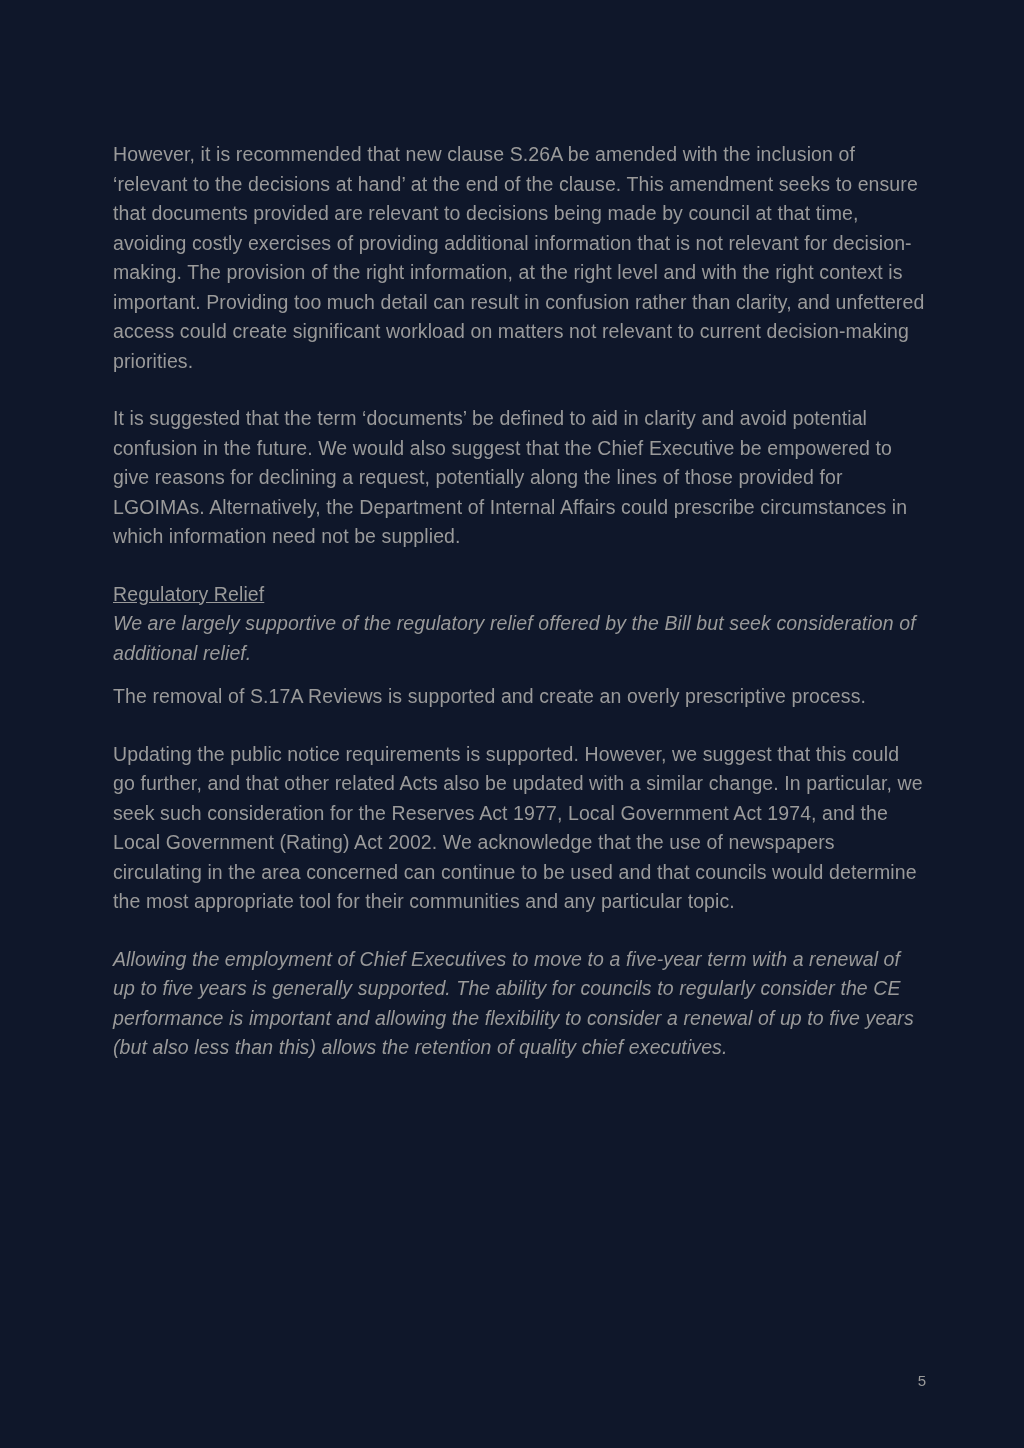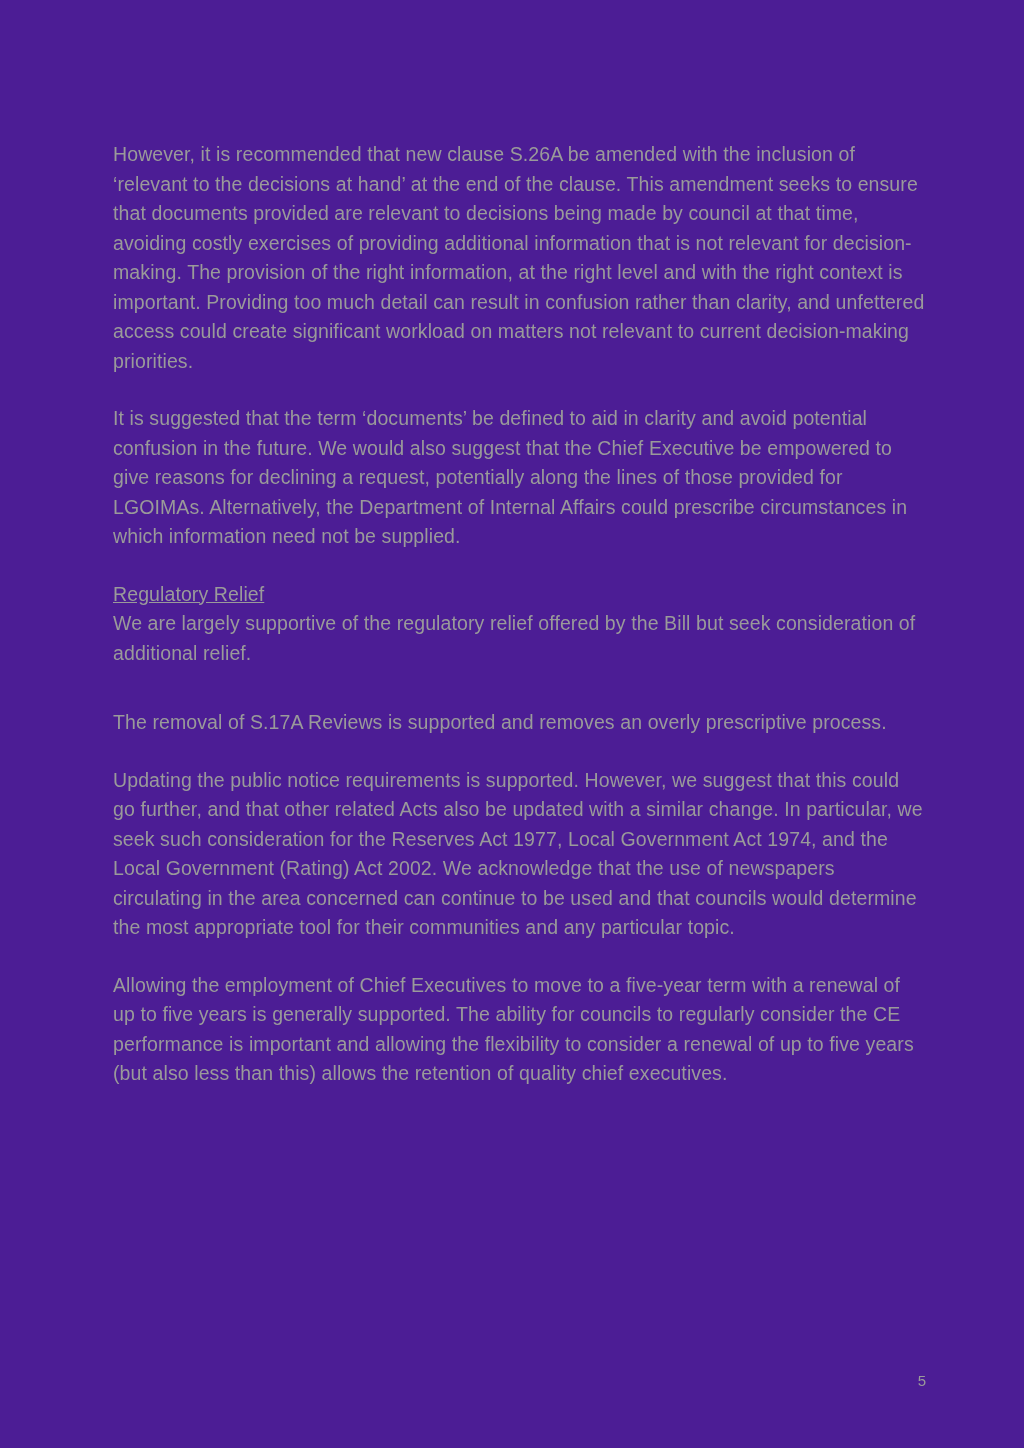--- a/index.html
+++ b/index.html
@@ -10,49 +10,50 @@
     width: 1024px;
     height: 1448px;
     background: #808080;
     font-family: "Liberation Sans", sans-serif;
     overflow: hidden;
   }
   .page {
     position: relative;
     width: 1024px;
     height: 1448px;
-    background: #4c1d95;
+    background: #0f172a;
   }
   .content {
     position: absolute;
     left: 113px;
     top: 140px;
     width: 812px;
   }
   .para {
     color: #9a9a9a;
     font-size: 19.5px;
     line-height: 29.5px;
     letter-spacing: 0.1px;
     margin: 0 0 28px 0;
     text-align: left;
   }
   .para:last-child {
     margin-bottom: 0;
+    font-style: italic;
   }
   .heading {
     color: #9a9a9a;
     font-size: 19.5px;
     line-height: 29.5px;
     letter-spacing: 0.1px;
     text-decoration: underline;
     margin: 0;
   }
   .block-tight {
-    margin-bottom: 40px;
+    margin-bottom: 14px;
   }
   .block-tight .para {
     margin-bottom: 0;
   }
   .page-number {
     position: absolute;
     right: 98px;
     bottom: 58px;
     color: #9a9a9a;
     font-size: 15px;
@@ -67,21 +68,21 @@
 
     <p class="para">However, it is recommended that new clause S.26A be amended with the inclusion of ‘relevant to the decisions at hand’ at the end of the clause. This amendment seeks to ensure that documents provided are relevant to decisions being made by council at that time, avoiding costly exercises of providing additional information that is not relevant for decision-making. The provision of the right information, at the right level and with the right context is important. Providing too much detail can result in confusion rather than clarity, and unfettered access could create significant workload on matters not relevant to current decision-making priorities.</p>
 
     <p class="para">It is suggested that the term ‘documents’ be defined to aid in clarity and avoid potential confusion in the future. We would also suggest that the Chief Executive be empowered to give reasons for declining a request, potentially along the lines of those provided for LGOIMAs. Alternatively, the Department of Internal Affairs could prescribe circumstances in which information need not be supplied.</p>
 
     <div class="block-tight">
       <p class="heading">Regulatory Relief</p>
       <p class="para">We are largely supportive of the regulatory relief offered by the Bill but seek consideration of additional relief.</p>
     </div>
 
-    <p class="para">The removal of S.17A Reviews is supported and removes an overly prescriptive process.</p>
+    <p class="para">The removal of S.17A Reviews is supported and create an overly prescriptive process.</p>
 
     <p class="para">Updating the public notice requirements is supported. However, we suggest that this could go further, and that other related Acts also be updated with a similar change. In particular, we seek such consideration for the Reserves Act 1977, Local Government Act 1974, and the Local Government (Rating) Act 2002. We acknowledge that the use of newspapers circulating in the area concerned can continue to be used and that councils would determine the most appropriate tool for their communities and any particular topic.</p>
 
 
     <p class="para">Allowing the employment of Chief Executives to move to a five-year term with a renewal of up to five years is generally supported. The ability for councils to regularly consider the CE performance is important and allowing the flexibility to consider a renewal of up to five years (but also less than this) allows the retention of quality chief executives.</p>
 
   </div>
 
   <div class="page-number">5</div>
 </div>

